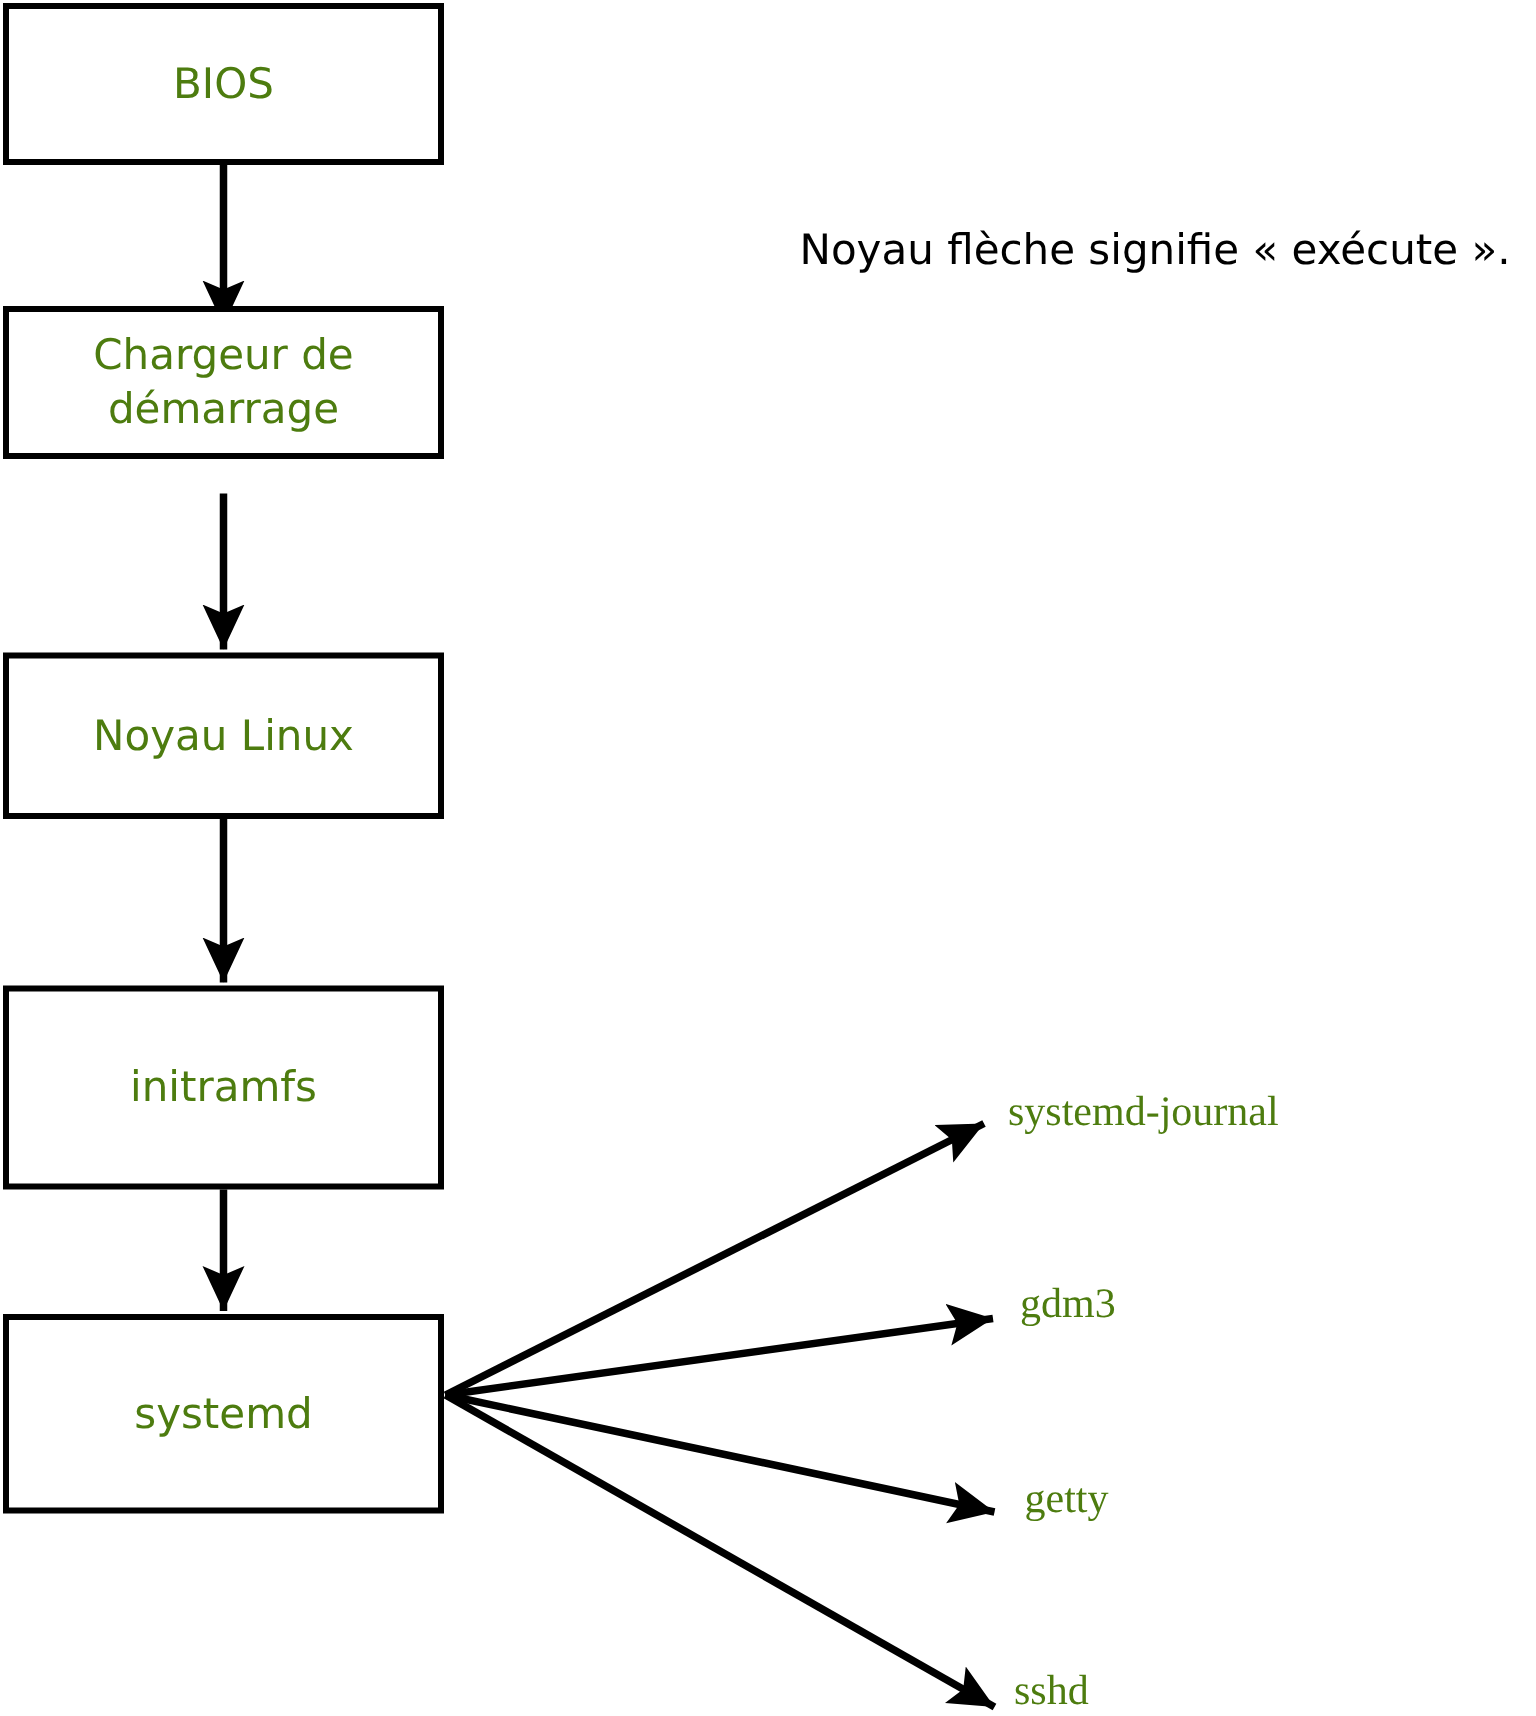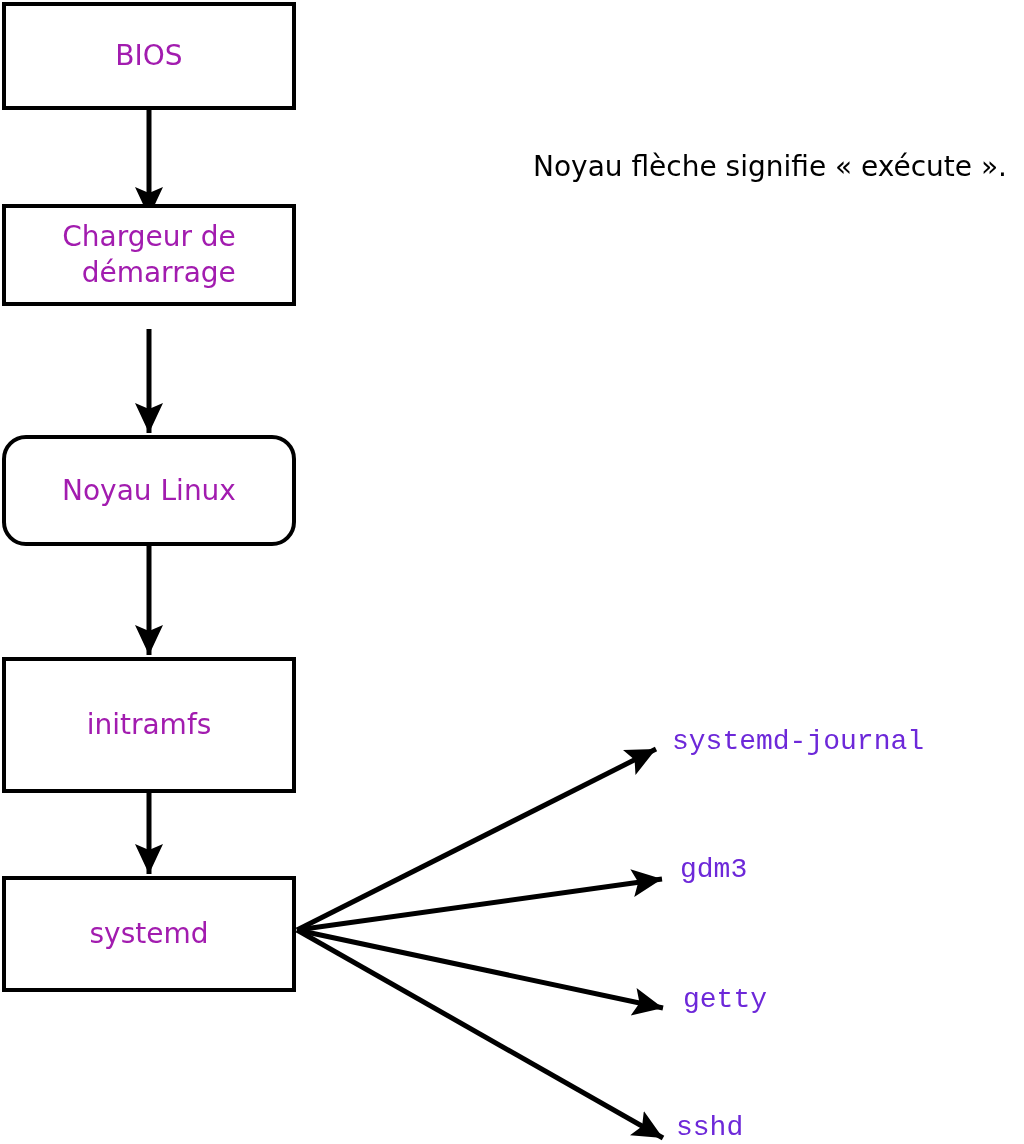--- a/index.html
+++ b/index.html
@@ -30,37 +30,37 @@
     border: 4px solid #000000;
     box-sizing: border-box;
     background: #ffffff;
     display: flex;
     align-items: center;
     justify-content: center;
   }
   .node-label {
     font-size: 28px;
     line-height: 36px;
-    text-align: right;
+    text-align: center;
     white-space: pre-line;
-    color: #a21caf;
+    color: #4d7c0f;
   }
   .node-bios      { top: 2px;   height: 108px; }
   .node-bootloader{ top: 204px; height: 102px; }
-  .node-kernel    { top: 435px; height: 111px; border-radius: 24px; }
+  .node-kernel    { top: 435px; height: 111px; }
   .node-initramfs { top: 657px; height: 136px; }
-  .node-systemd   { top: 876px; height: 116px; }
+  .node-systemd   { top: 876px; height: 133px; }
 
   .proc-label {
     position: absolute;
-    font-family: Liberation Mono, monospace;
+    font-family: Liberation Serif, serif;
     font-size: 28px;
     line-height: 28px;
     white-space: nowrap;
-    color: #6d28d9;
+    color: #4d7c0f;
   }
   .proc-journal { left: 672px; top: 728px; }
   .proc-gdm3    { left: 680px; top: 856px; }
   .proc-getty   { left: 683px; top: 986px; text-align: center; }
   .proc-sshd    { left: 676px; top: 1114px; }
 
   .annotation {
     position: absolute;
     left: 533px;
     top: 153px;

